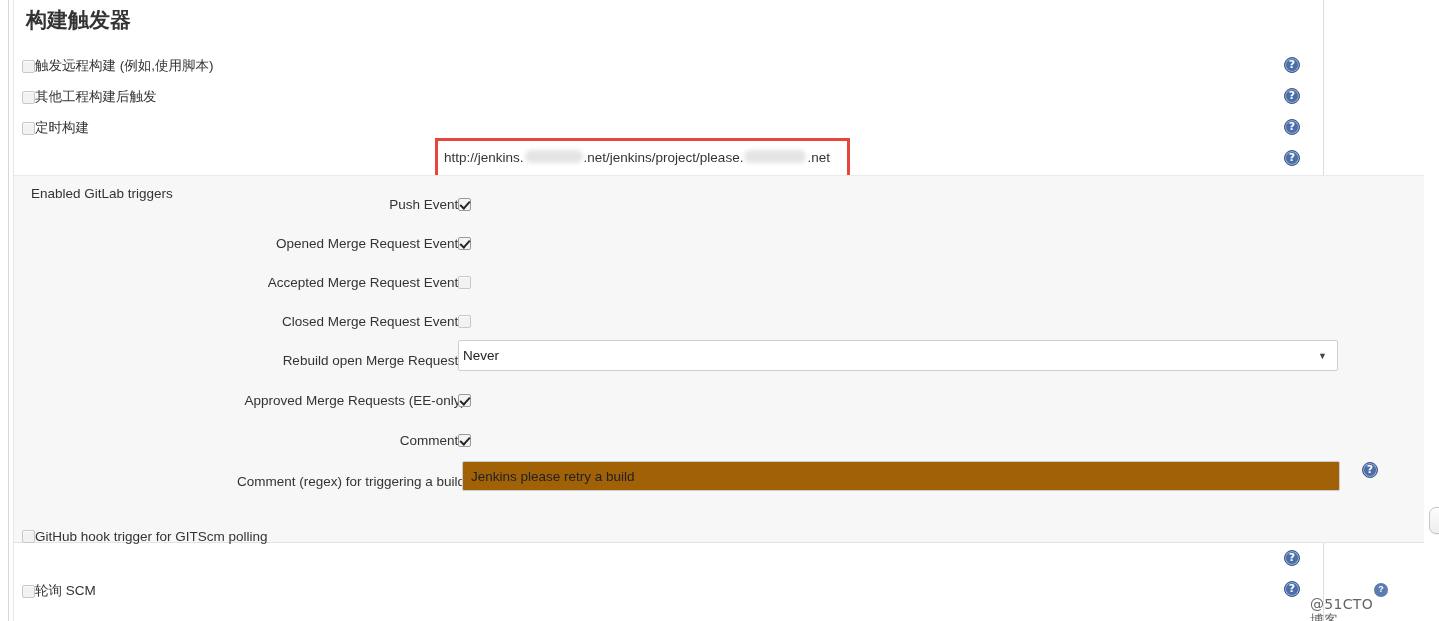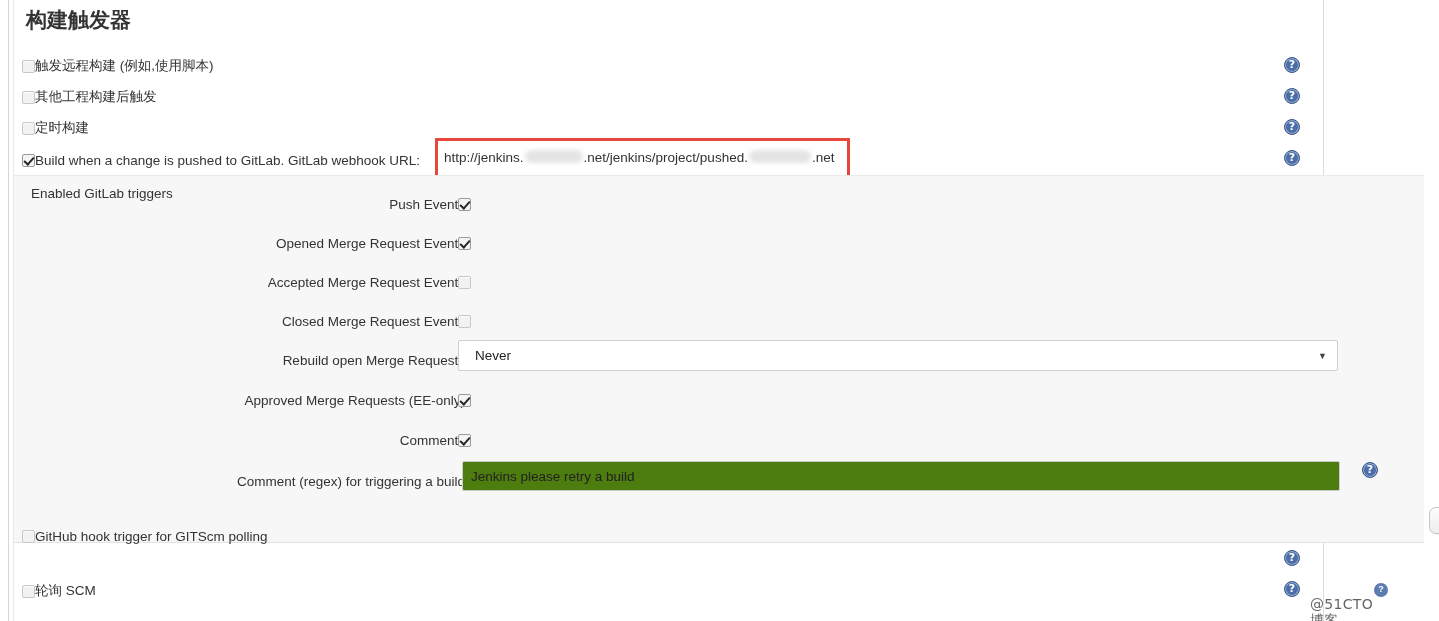--- a/index.html
+++ b/index.html
@@ -150,36 +150,36 @@
     position: absolute;
     left: 458px;
     width: 880px; height: 31px;
     background: #ffffff;
     border: 1px solid #cfcfcf;
     border-radius: 2px;
     font-size: 13.5px;
     color: #222222;
     display: flex;
     align-items: center;
-    padding: 0 16px;
+    padding: 0 4px;
   }
   .jselect .caret {
     position: absolute;
     right: 10px; top: 50%;
     transform: translateY(-50%);
     font-size: 9px;
     color: #444444;
   }
 
   
   .jinput {
     position: absolute;
     left: 462px;
     width: 878px; height: 30px;
-    background: #4d7c0f;
+    background: #a16207;
     border: 1px solid #cbcbcb;
     border-radius: 2px;
     font-size: 13.5px;
     color: #222222;
     display: flex;
     align-items: center;
     padding: 0 8px;
   }
 
   
@@ -275,30 +275,26 @@
     <span class="lbl">其他工程构建后触发</span>
   </div>
   <div class="help help-abs" style="top:88px">?</div>
 
   <div class="toprow" style="top:116px">
     <span class="cb unchecked"></span>
     <span class="lbl">定时构建</span>
   </div>
   <div class="help help-abs" style="top:119px">?</div>
 
-  <div class="toprow" style="top:148px">
-    <span class="cb checked"></span>
-    <span class="lbl">Build when a change is pushed to GitLab. GitLab webhook URL:</span>
-  </div>
   <div class="help help-abs" style="top:150px">?</div>
 
   <div id="url-text">
     <span>http://jenkins.</span>
     <span class="redact r1"></span>
-    <span>.net/jenkins/project/pushed.</span>
+    <span>.net/jenkins/project/please.</span>
     <span class="redact r2"></span>
     <span>.net</span>
   </div>
   <div id="url-redbox"></div>
 
   <div id="gitlab-panel"></div>
   <div id="enabled-triggers-label">Enabled GitLab triggers</div>
 
   <div class="trow" style="top:185px">
     <span class="tlabel">Push Events</span>

